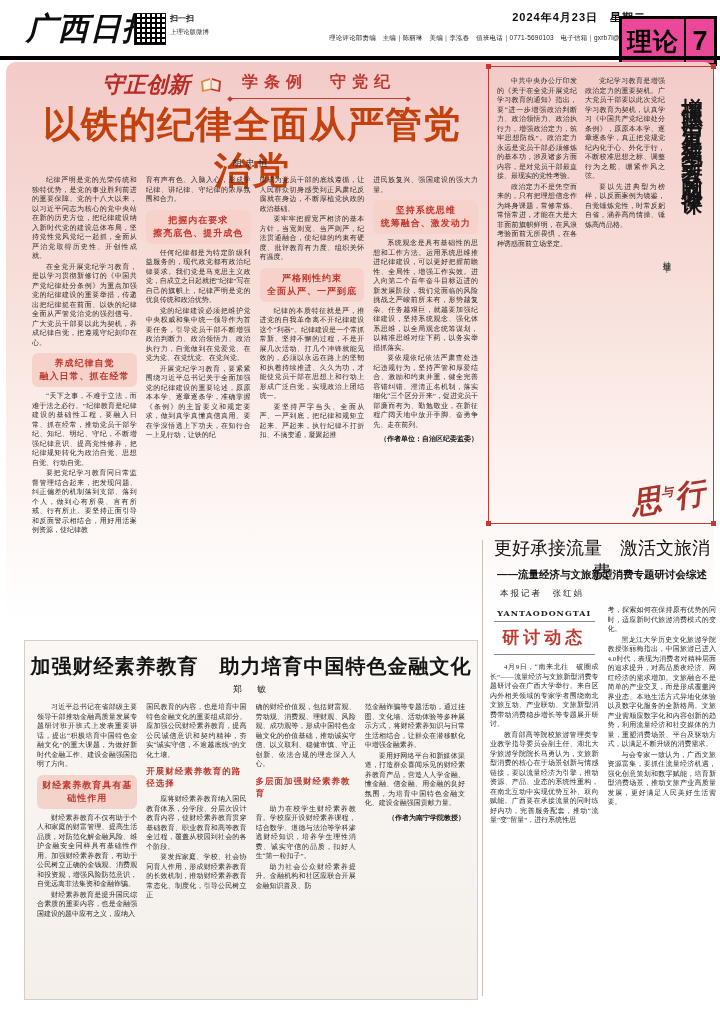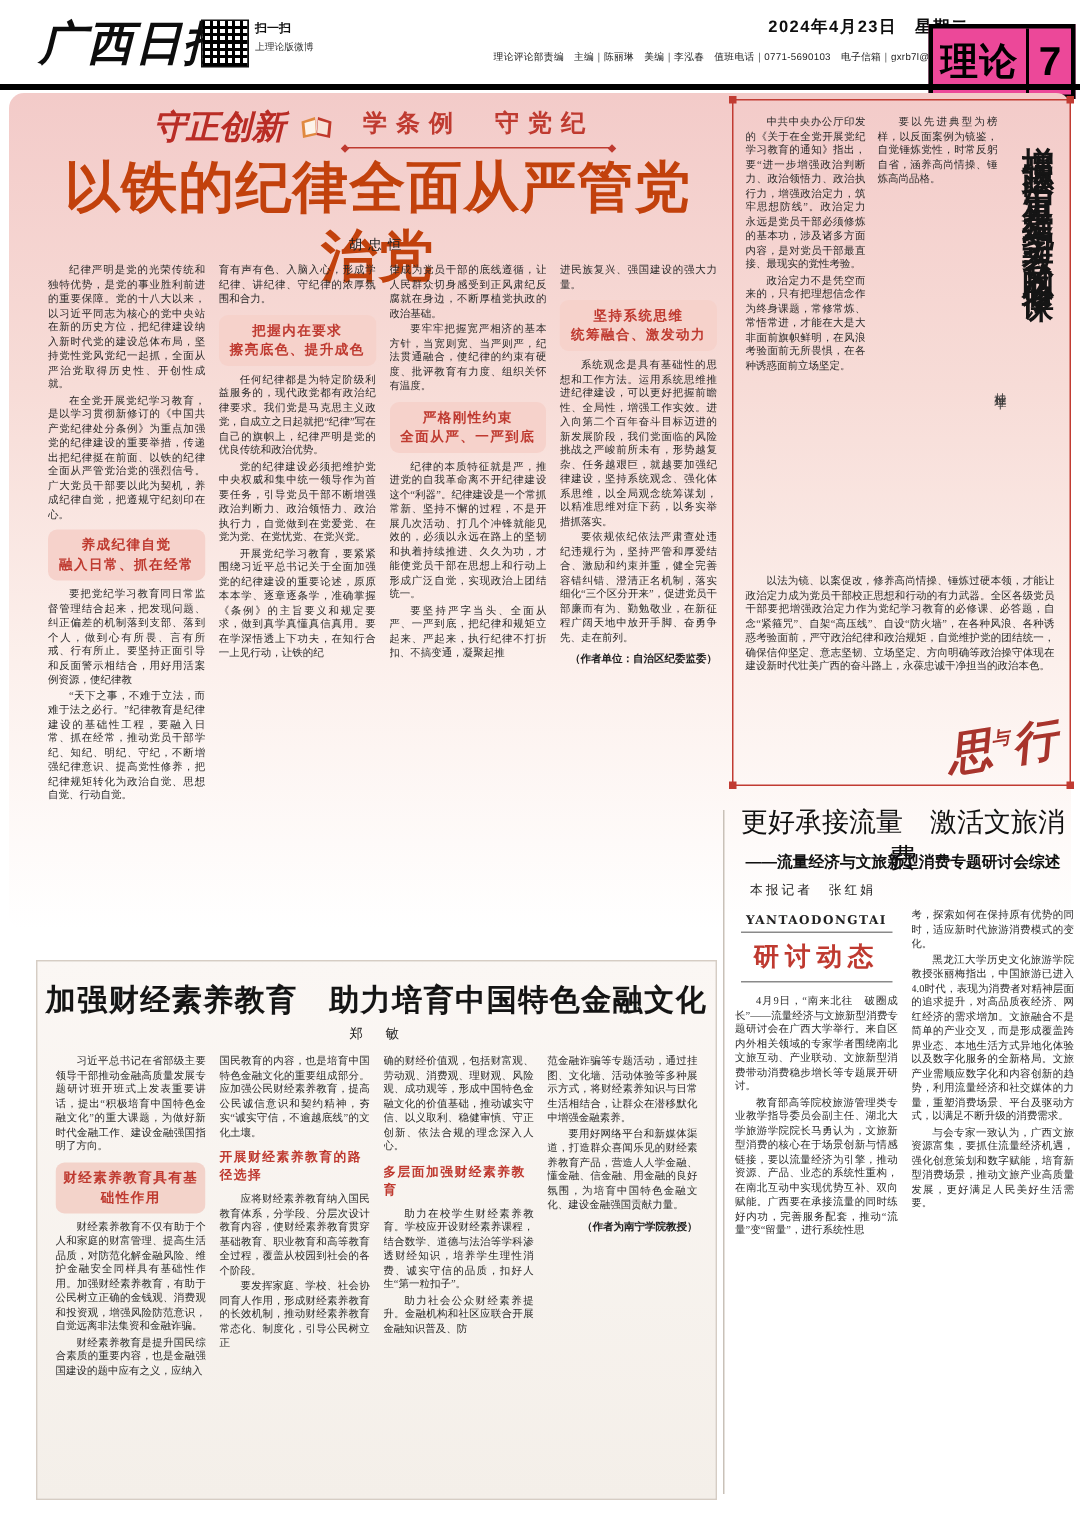--- a/index.html
+++ b/index.html
@@ -126,22 +126,22 @@
   <h1 class="main-headline">以铁的纪律全面从严管党治党</h1>
   <div class="main-byline">胡忠恒</div>
   <div class="cols main-cols">
       <div class="ncol">
         <p>纪律严明是党的光荣传统和独特优势，是党的事业胜利前进的重要保障。党的十八大以来，以习近平同志为核心的党中央站在新的历史方位，把纪律建设纳入新时代党的建设总体布局，坚持党性党风党纪一起抓，全面从严治党取得历史性、开创性成就。</p>
         <p>在全党开展党纪学习教育，是以学习贯彻新修订的《中国共产党纪律处分条例》为重点加强党的纪律建设的重要举措，传递出把纪律挺在前面、以铁的纪律全面从严管党治党的强烈信号。广大党员干部要以此为契机，养成纪律自觉，把遵规守纪刻印在心。</p>
         <div class="hbox">
           <div>养成纪律自觉</div>
           <div>融入日常、抓在经常</div>
         </div>
+        <p>“天下之事，不难于立法，而难于法之必行。”纪律教育是纪律建设的基础性工程，要融入日常、抓在经常，推动党员干部学纪、知纪、明纪、守纪，不断增强纪律意识、提高党性修养，把纪律规矩转化为政治自觉、思想自觉、行动自觉。</p>
         <p>要把党纪学习教育同日常监督管理结合起来，把发现问题、纠正偏差的机制落到支部、落到个人，做到心有所畏、言有所戒、行有所止。要坚持正面引导和反面警示相结合，用好用活案例资源，使纪律教</p>
-        <p>“天下之事，不难于立法，而难于法之必行。”纪律教育是纪律建设的基础性工程，要融入日常、抓在经常，推动党员干部学纪、知纪、明纪、守纪，不断增强纪律意识、提高党性修养，把纪律规矩转化为政治自觉、思想自觉、行动自觉。</p>
       </div>
       <div class="ncol">
         <p class="ni">育有声有色、入脑入心，形成学纪律、讲纪律、守纪律的浓厚氛围和合力。</p>
         <div class="hbox">
           <div>把握内在要求</div>
           <div>擦亮底色、提升成色</div>
         </div>
         <p>任何纪律都是为特定阶级利益服务的，现代政党都有政治纪律要求。我们党是马克思主义政党，自成立之日起就把“纪律”写在自己的旗帜上，纪律严明是党的优良传统和政治优势。</p>
         <p>党的纪律建设必须把维护党中央权威和集中统一领导作为首要任务，引导党员干部不断增强政治判断力、政治领悟力、政治执行力，自觉做到在党爱党、在党为党、在党忧党、在党兴党。</p>
         <p>开展党纪学习教育，要紧紧围绕习近平总书记关于全面加强党的纪律建设的重要论述，原原本本学、逐章逐条学，准确掌握《条例》的主旨要义和规定要求，做到真学真懂真信真用。要在学深悟透上下功夫，在知行合一上见行动，让铁的纪</p>
@@ -172,24 +172,24 @@
     <div class="corner c-tl"></div>
     <div class="corner c-tr"></div>
     <div class="corner c-bl"></div>
     <div class="corner c-br"></div>
     <div class="box-cols cols">
         <div class="ncol">
           <p>中共中央办公厅印发的《关于在全党开展党纪学习教育的通知》指出，要“进一步增强政治判断力、政治领悟力、政治执行力，增强政治定力，筑牢思想防线”。政治定力永远是党员干部必须修炼的基本功，涉及诸多方面内容，是对党员干部最直接、最现实的党性考验。</p>
           <p>政治定力不是凭空而来的，只有把理想信念作为终身课题，常修常炼、常悟常进，才能在大是大非面前旗帜鲜明，在风浪考验面前无所畏惧，在各种诱惑面前立场坚定。</p>
         </div>
         <div class="ncol">
+          <p>党纪学习教育是增强政治定力的重要契机。广大党员干部要以此次党纪学习教育为契机，认真学习《中国共产党纪律处分条例》，原原本本学、逐章逐条学，真正把党规党纪内化于心、外化于行，不断校准思想之标、调整行为之舵、绷紧作风之弦。</p>
           <p>要以先进典型为榜样，以反面案例为镜鉴，自觉锤炼党性，时常反躬自省，涵养高尚情操、锤炼高尚品格。</p>
         </div>
       </div>
-    <p class="box-bottom">以法为镜、以案促改，修养高尚情操、锤炼过硬本领，才能让政治定力成为党员干部校正思想和行动的有力武器。全区各级党员干部要把增强政治定力作为党纪学习教育的必修课、必答题，自念“紧箍咒”、自架“高压线”、自设“防火墙”，在各种风浪、各种诱惑考验面前，严守政治纪律和政治规矩，自觉维护党的团结统一，确保信仰坚定、意志坚韧、立场坚定、方向明确等政治操守体现在建设新时代壮美广西的奋斗路上，永葆忠诚干净担当的政治本色。</p>
     <div class="vbyline">桂理平</div>
     <div class="vtitle">增强政治定力是党纪学习教育的必修课</div>
     <div class="stamp">
       <span>思</span><span class="sm">与</span><span>行</span>
     </div>
   </div>
 
   <div class="fin-box">
     <h2 class="fin-headline">加强财经素养教育　助力培育中国特色金融文化</h2>
     <div class="fin-byline">郑　敏</div>

